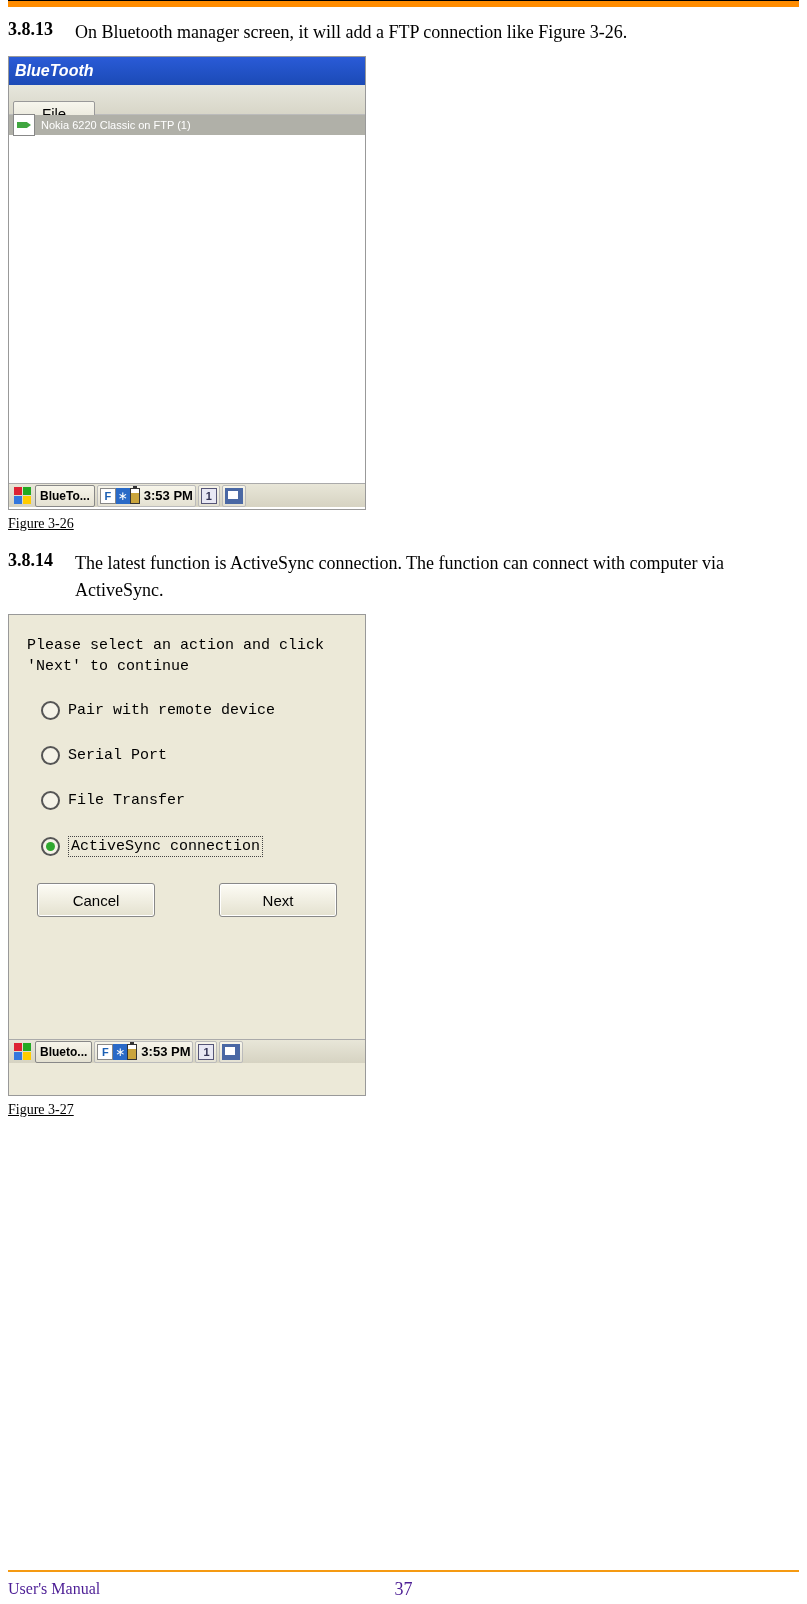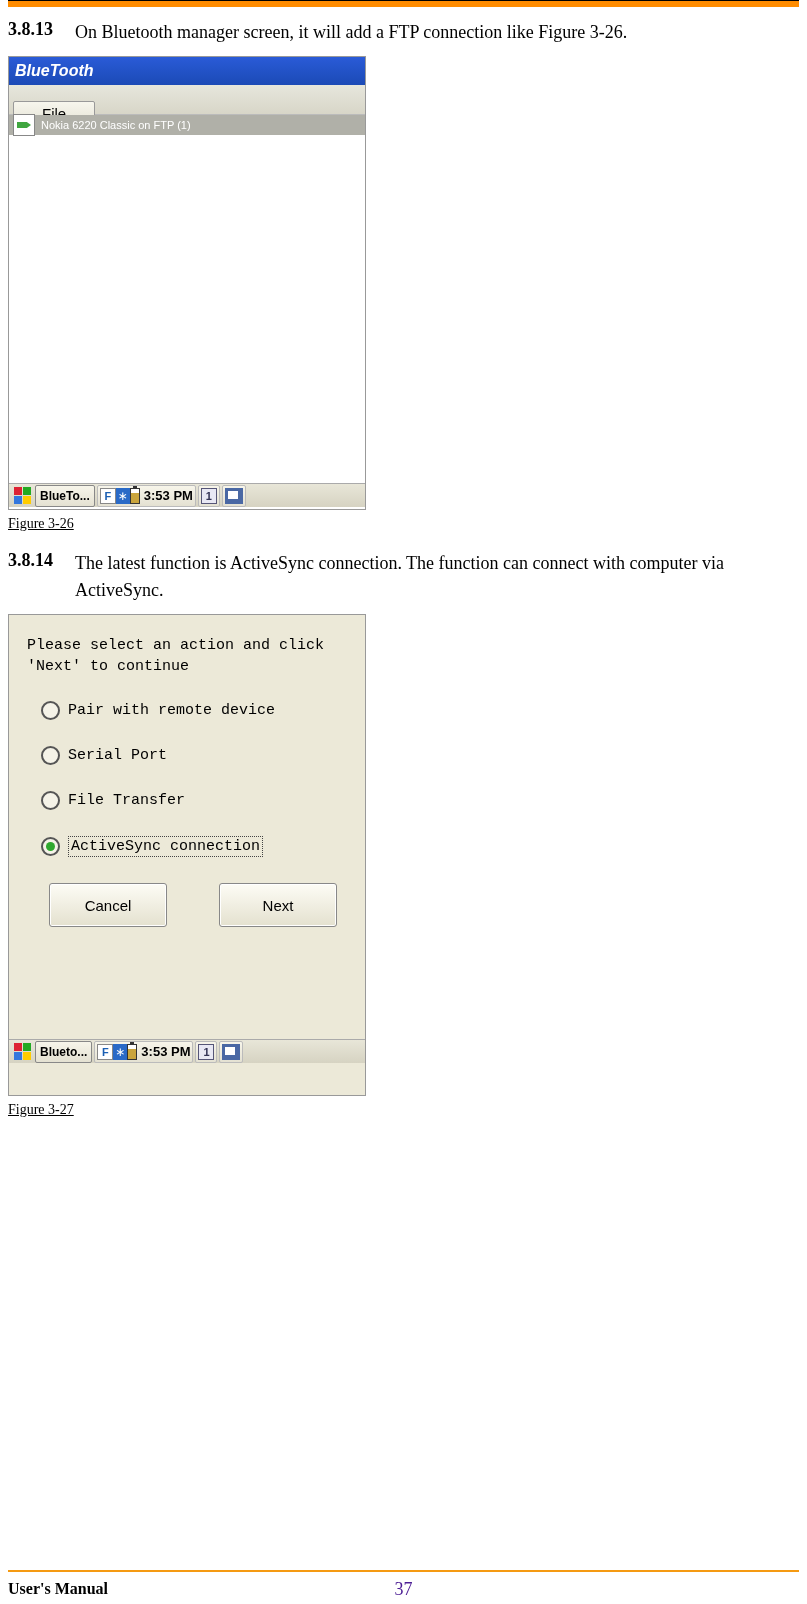--- a/index.html
+++ b/index.html
@@ -244,52 +244,50 @@
     border: 1px dotted #444;
     padding: 1px 2px;
   }
   .btn-row {
     display: flex;
     justify-content: space-between;
     margin-top: 22px;
     padding: 0 10px;
   }
   .winbtn {
-    width: 118px; height: 44px;
+    width: 118px; height: 34px;
     background: linear-gradient(to bottom,#fdfcf5,#e4e1cf);
     border: 1px solid #888;
     border-radius: 3px;
     font-family: Tahoma, Arial, sans-serif;
     font-size: 15px;
     display: flex;
     align-items: center;
     justify-content: center;
     box-shadow: inset 0 0 0 1px #fff;
-    margin-left: 12px;
   }
 
   
   .footer-line {
     position: absolute;
     left: 8px; right: 8px;
     bottom: 32px;
     border-top: 2px solid #f59a12;
   }
   .footer-row {
     position: absolute;
     left: 8px; right: 8px;
     bottom: 6px;
     display: flex;
     align-items: center;
     font-size: 16px;
   }
   .footer-label {
-    color: #000000;
+    color: #4c1d95;
     font-family: "Times New Roman", serif;
-    font-weight: bold;
   }
   .footer-page {
     position: absolute;
     left: 50%;
     transform: translateX(-50%);
     font-family: "Times New Roman", serif;
     color: #4c1d95;
     font-size: 18px;
   }
 </style>

